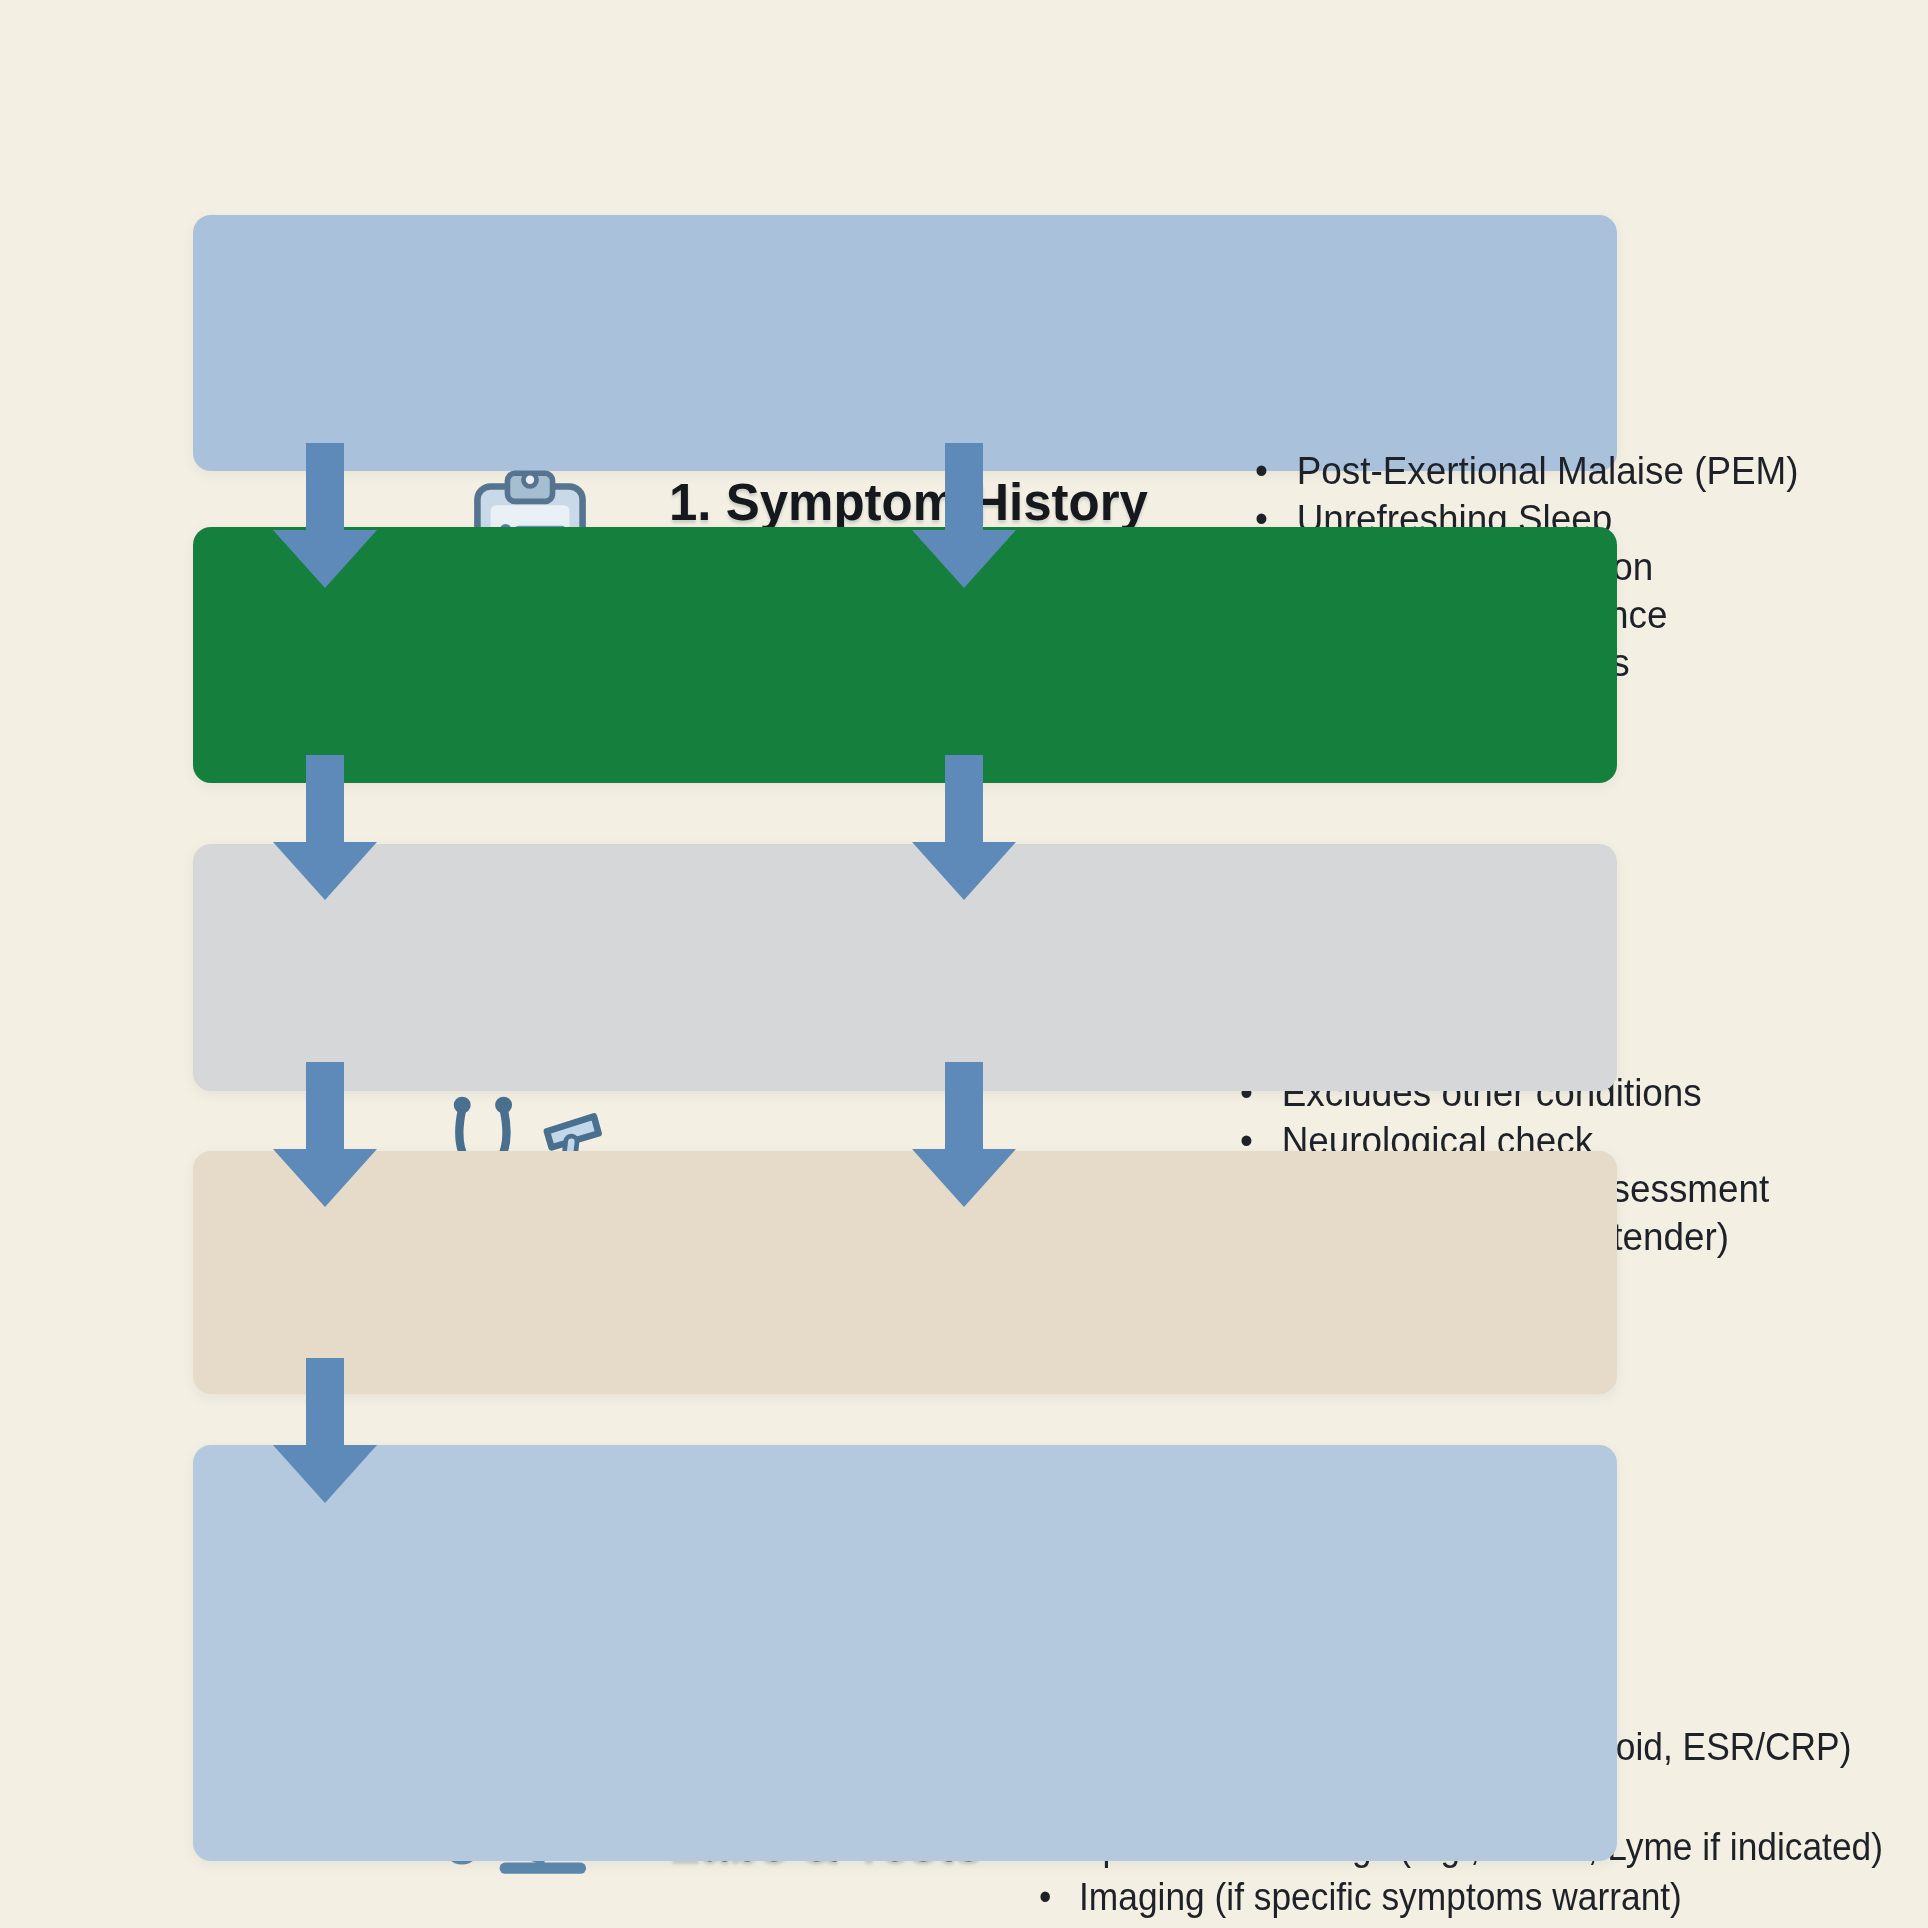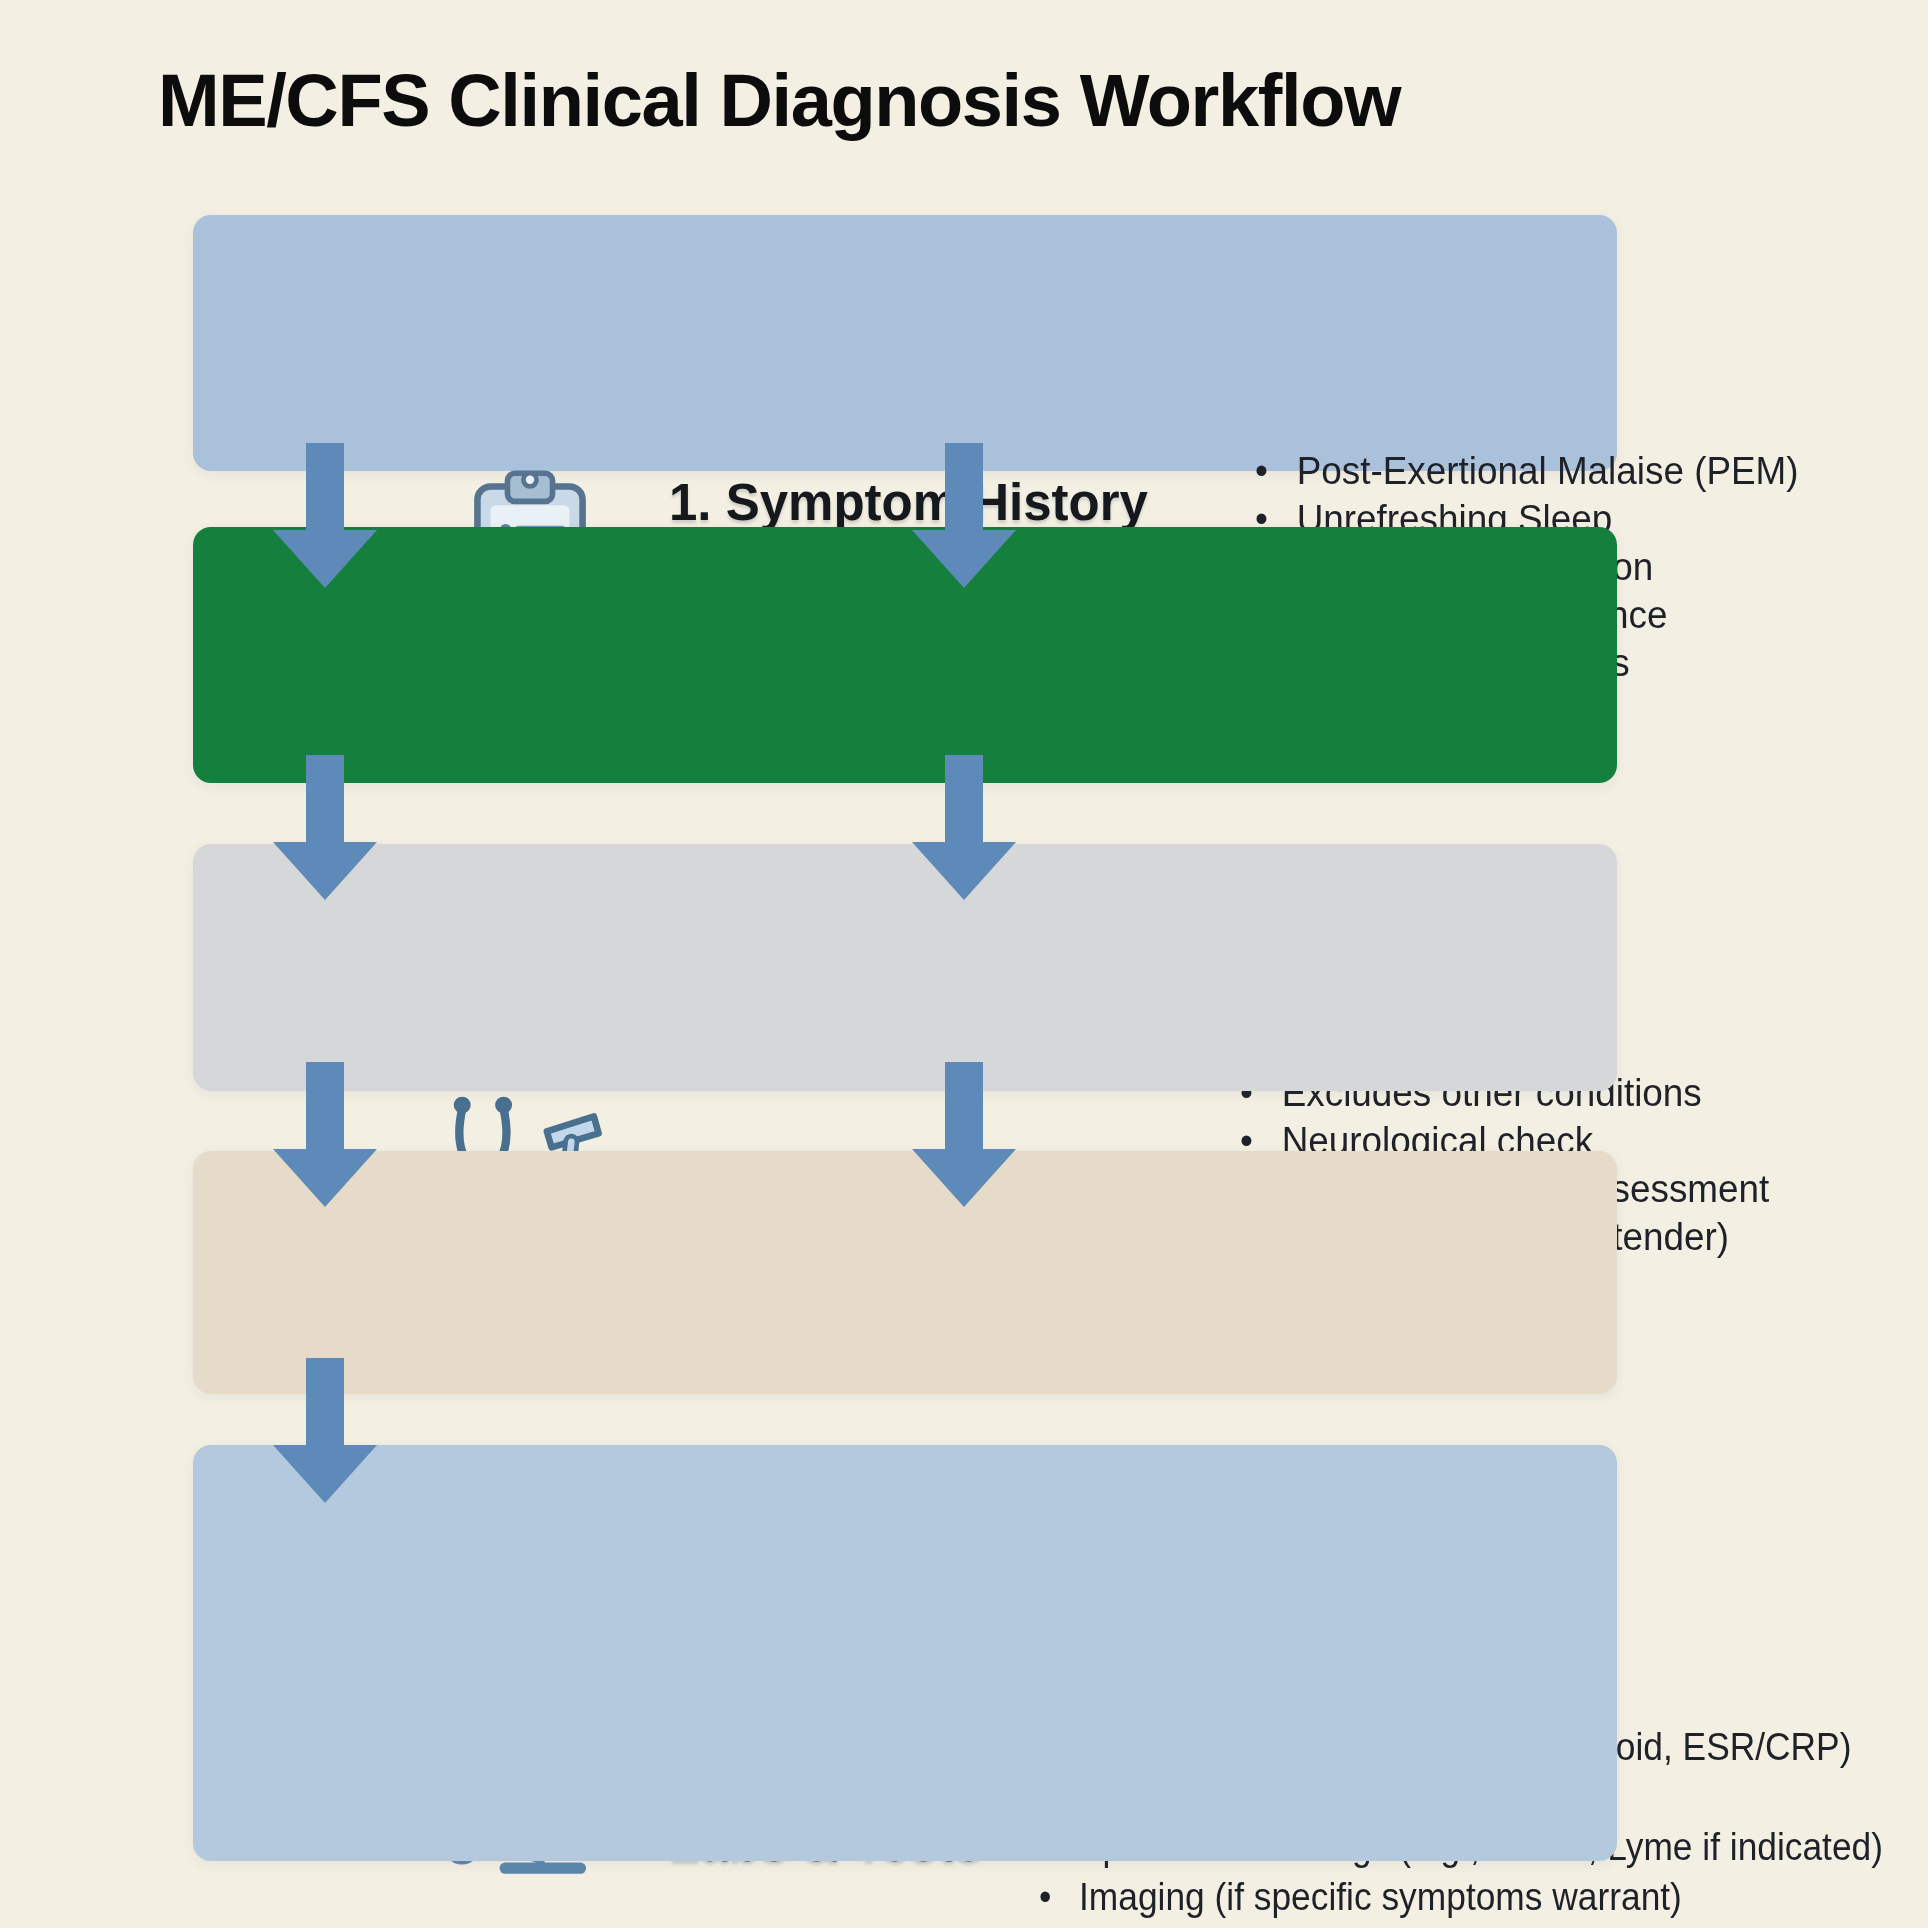--- a/index.html
+++ b/index.html
@@ -37,21 +37,20 @@
   .a1l{left:273px;top:443px;}  .a1m{left:912px;top:443px;}
   .a2l{left:273px;top:755px;}  .a2m{left:912px;top:755px;}
   .a3l{left:273px;top:1062px;} .a3m{left:912px;top:1062px;}
   .a4l{left:273px;top:1358px;}
 </style>
 </head>
 <body>
 
 <div class="canvas">
 
-  <h1 class="page-title">ME/CFS Clinical Diagnosis Workflow</h1>
 
   <section class="block b1">
     <span class="icon i1">
       <svg width="132" height="169" viewBox="0 0 140 180">
         <rect x="14" y="26" width="112" height="146" rx="14" fill="#c9d9e8" stroke="#56748f" stroke-width="7"></rect>
         <rect x="28" y="46" width="84" height="112" rx="6" fill="#e9f0f6"></rect>
         <rect x="46" y="12" width="48" height="30" rx="8" fill="#a6bed2" stroke="#56748f" stroke-width="6"></rect>
         <circle cx="70" cy="19" r="7" fill="#e9f0f6" stroke="#56748f" stroke-width="5"></circle>
         <circle cx="44" cy="72" r="6" fill="#5d7f9e"></circle>
           <line x1="58" y1="72" x2="104" y2="72" stroke="#6f93b3" stroke-width="8" stroke-linecap="round"></line>

